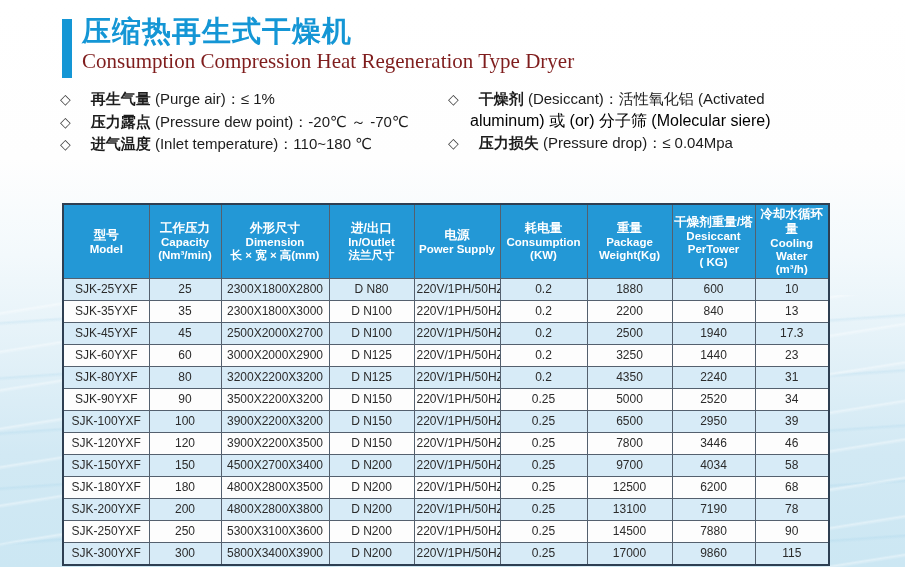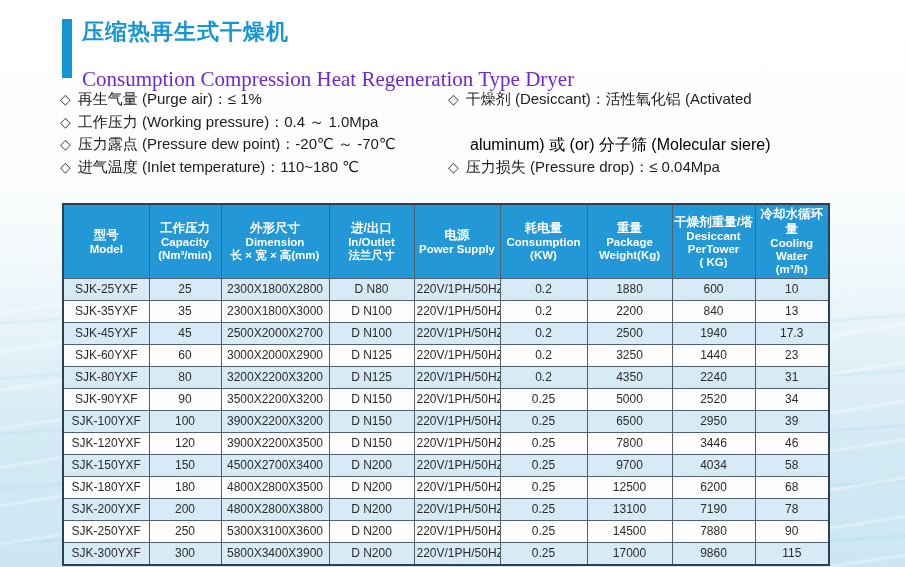--- a/index.html
+++ b/index.html
@@ -13,29 +13,29 @@
     background:linear-gradient(180deg,#ffffff 0%,#fefefe 28%,#f3f9fc 45%,#e3f1f8 62%,#d2e9f4 80%,#cce7f3 100%);
   }
   .ripples{
     position:absolute;left:0;right:0;top:52%;bottom:0;opacity:.55;
     background:
       repeating-linear-gradient(171deg, rgba(255,255,255,0) 0px, rgba(255,255,255,0) 16px, rgba(255,255,255,.7) 18px, rgba(255,255,255,0) 21px, rgba(255,255,255,0) 38px),
       repeating-linear-gradient(176deg, rgba(140,200,230,0) 0px, rgba(140,200,230,0) 26px, rgba(140,200,230,.30) 28px, rgba(140,200,230,0) 31px, rgba(140,200,230,0) 55px);
   }
   .title-block{position:absolute;left:62px;top:15px;display:flex;align-items:flex-start;}
   .title-bar{width:10px;height:59px;background:var(--accent,#1496d5);margin-right:10px;margin-top:4px;}
-  .title-zh{font-size:22px;font-weight:bold;color:var(--accent,#1496d5);line-height:33px;letter-spacing:1px;}
-  .title-en{font-family:"Liberation Serif","DejaVu Serif",serif;font-size:21px;color:#6d28d9;line-height:26px;margin-top:18px;}
+  .title-zh{font-size:29px;font-weight:bold;color:var(--accent,#1496d5);line-height:33px;letter-spacing:1px;}
+  .title-en{font-family:"Liberation Serif","DejaVu Serif",serif;font-size:21px;color:#7f1d1d;line-height:26px;margin-top:0;}
 
   .specs-left{position:absolute;left:60px;top:88px;}
   .specs-right{position:absolute;left:448px;top:88px;}
   .spec-item{font-size:15px;color:#1c1c1c;line-height:22.5px;white-space:nowrap;}
   .spec-bullet{margin-right:7px;font-size:14px;color:#3a3a3a;}
-  .spec-label{font-weight:normal;}
-  .spec-wrap{padding-left:22px;white-space:nowrap;margin-top:24px;}
+  .spec-label{font-weight:bold;margin-left:13px;}
+  .spec-wrap{padding-left:22px;white-space:nowrap;}
 
   .spec-table{
     position:absolute;left:62px;top:203px;width:766px;
     border-collapse:collapse;table-layout:fixed;
     border:2px solid var(--border,#2e3f52);
     background:#fff;
   }
   .spec-table th,.spec-table td{border:1px solid #54606e;}
   .spec-table thead th{
     background:var(--header,#2398d6);color:#fff;height:52px;
@@ -63,21 +63,20 @@
 <div class="title-block">
   <div class="title-bar"></div>
   <div>
     <div class="title-zh">压缩热再生式干燥机</div>
     <div class="title-en">Consumption Compression Heat Regeneration Type Dryer</div>
   </div>
 </div>
 
 <div class="specs-left" id="specs-left">
     <div class="spec-item"><span class="spec-bullet">◇</span><span class="spec-label">再生气量 </span><span class="spec-value">(Purge air)：≤ 1%</span></div>
-    <div class="spec-item"><span class="spec-bullet">◇</span><span class="spec-label">工作压力 </span><span class="spec-value">(Working pressure)：0.4 ～ 1.0Mpa</span></div>
     <div class="spec-item"><span class="spec-bullet">◇</span><span class="spec-label">压力露点 </span><span class="spec-value">(Pressure dew point)：-20℃ ～ -70℃</span></div>
     <div class="spec-item"><span class="spec-bullet">◇</span><span class="spec-label">进气温度 </span><span class="spec-value">(Inlet temperature)：110~180 ℃</span></div>
   </div>
 <div class="specs-right" id="specs-right">
     <div class="spec-item"><span class="spec-bullet">◇</span><span class="spec-label">干燥剂 </span><span class="spec-value">(Desiccant)：活性氧化铝 (Activated</span></div>
     <div class="spec-wrap">aluminum) 或 (or) 分子筛 (Molecular siere)</div>
     <div class="spec-item"><span class="spec-bullet">◇</span><span class="spec-label">压力损失 </span><span class="spec-value">(Pressure drop)：≤ 0.04Mpa</span></div>
   </div>
 
 <table class="spec-table">

